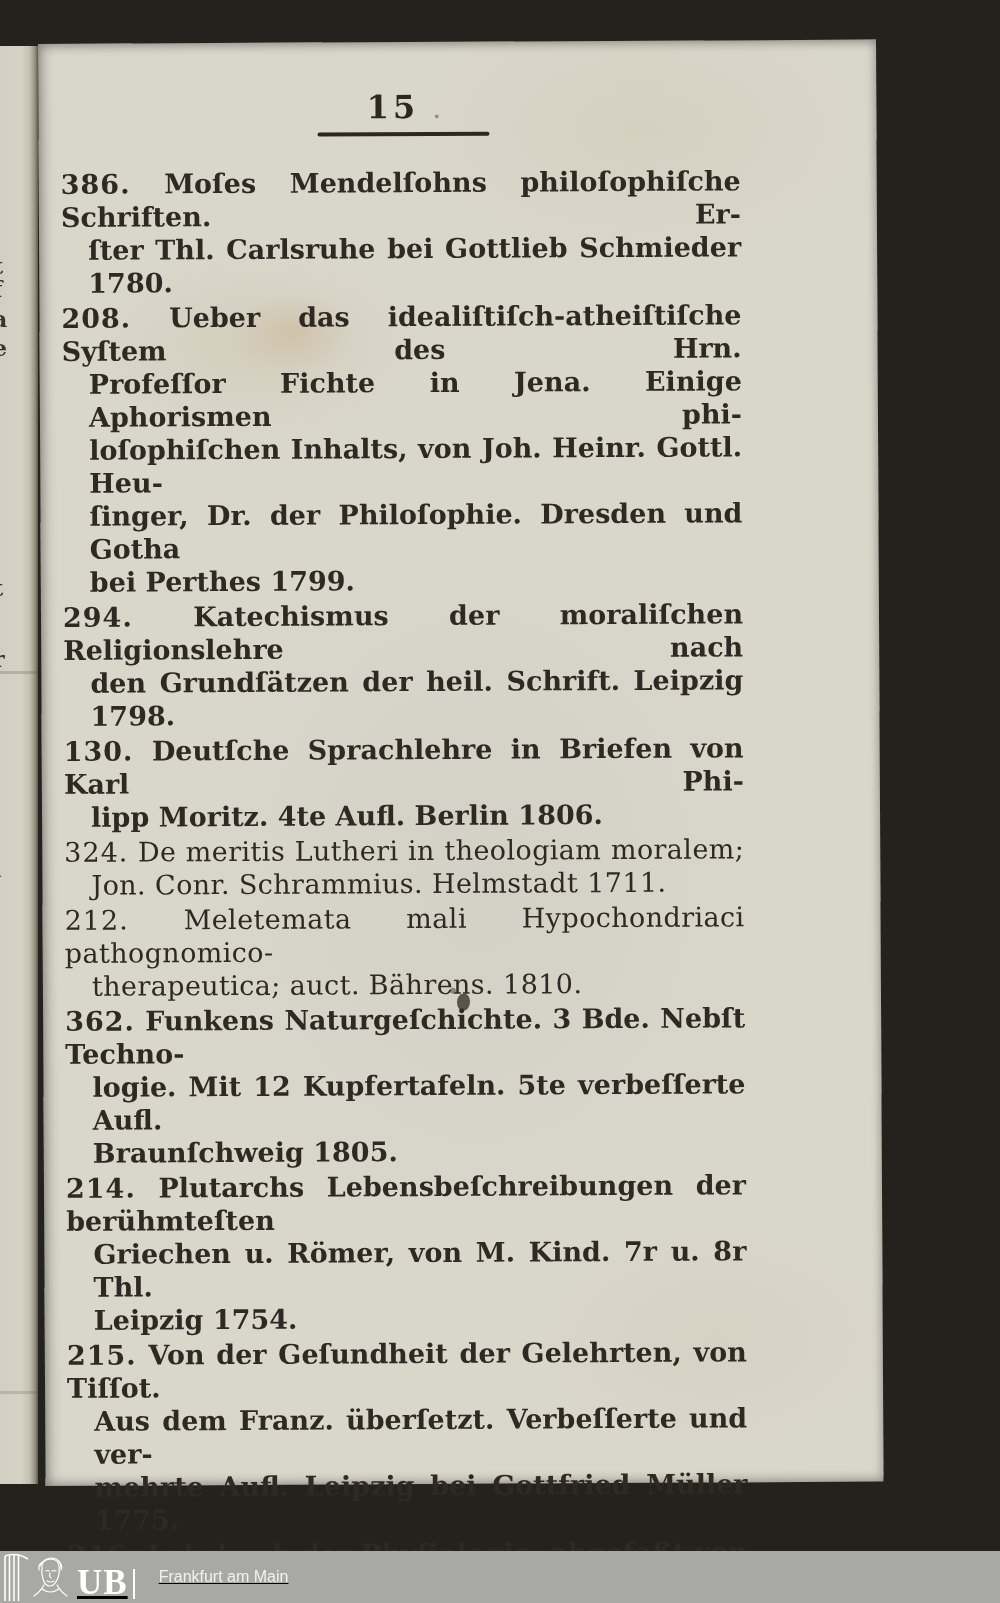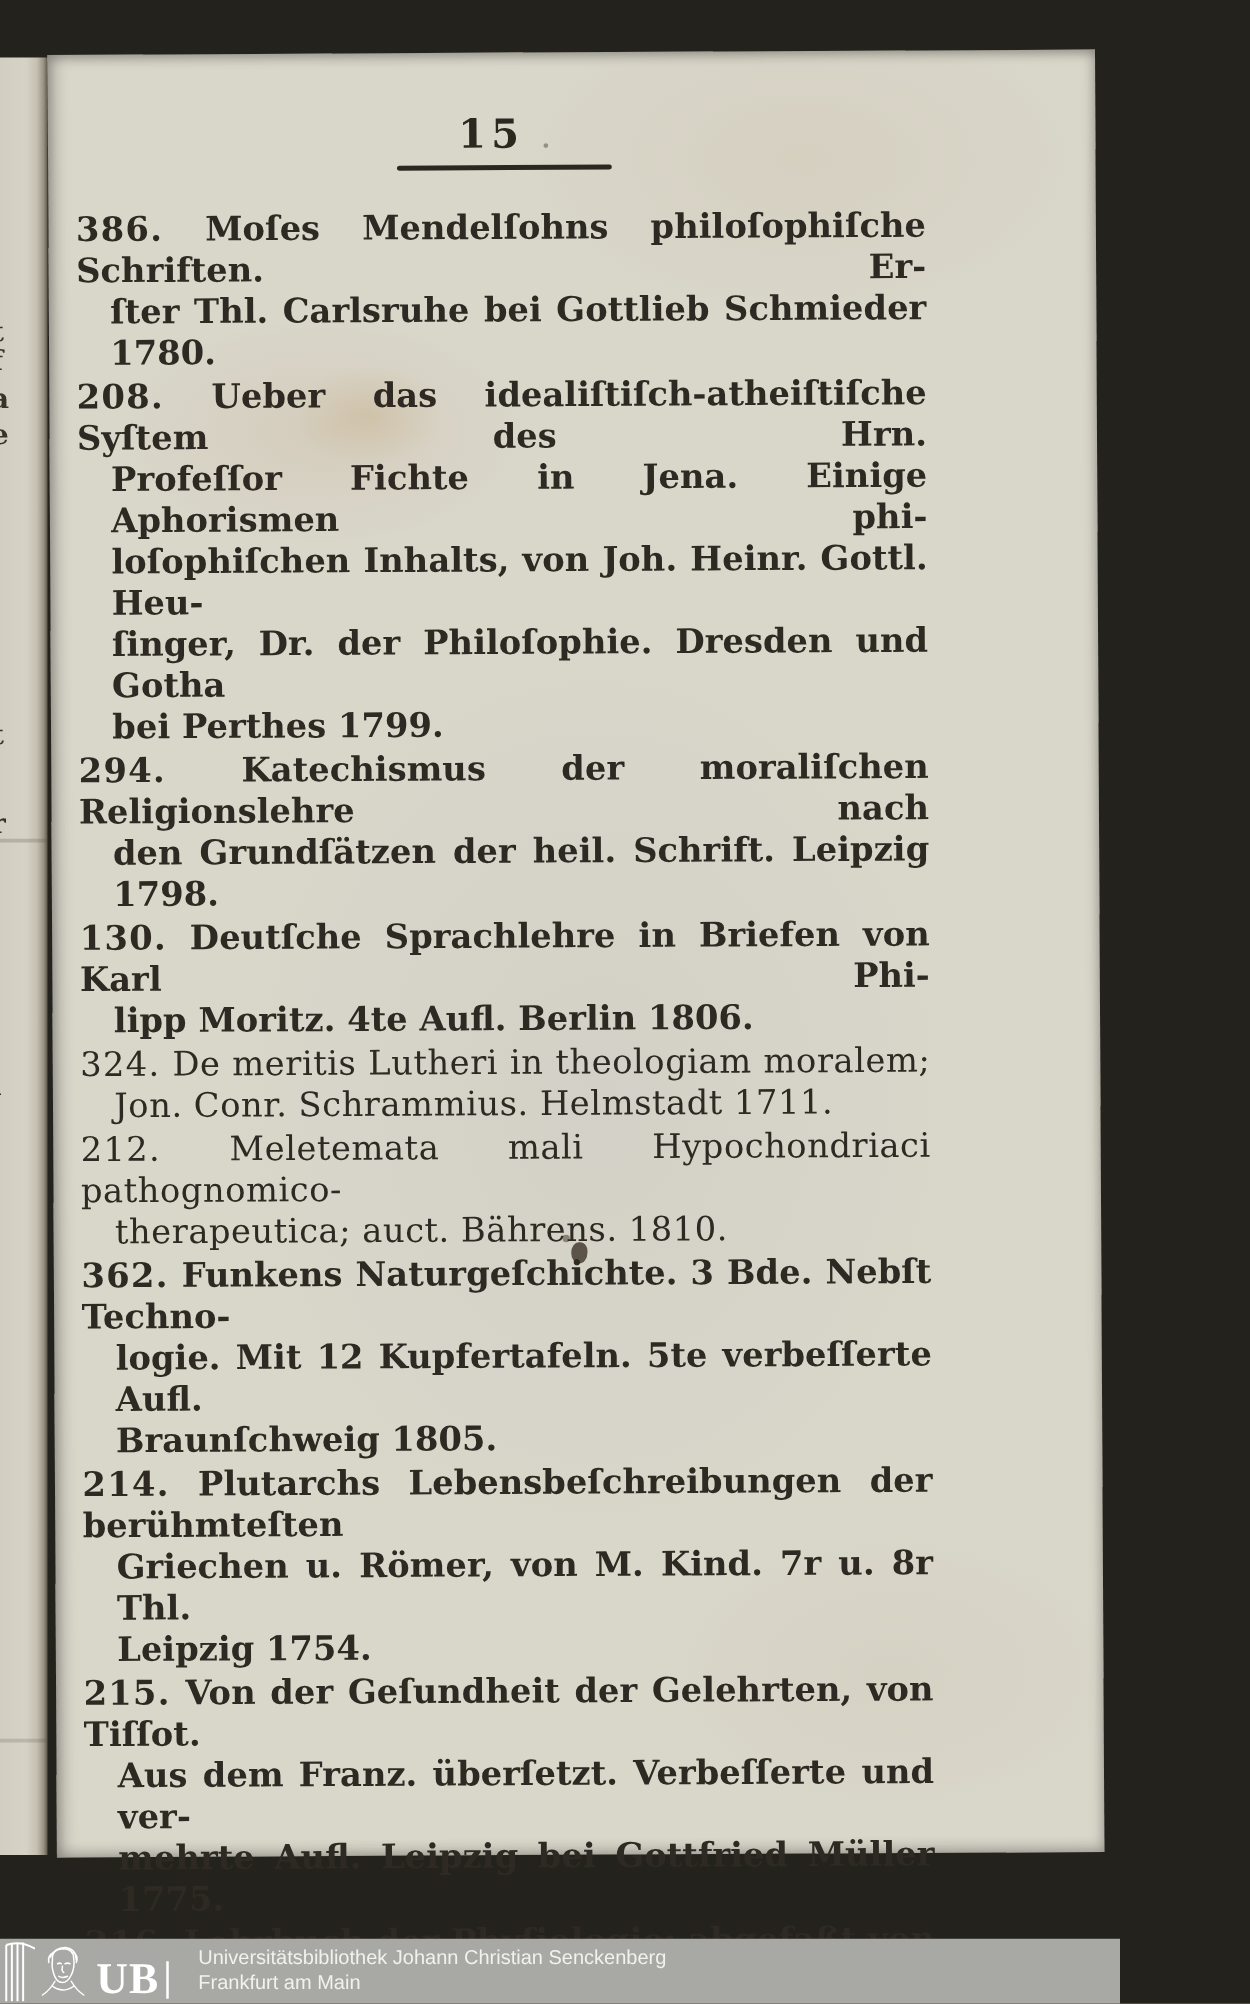--- a/index.html
+++ b/index.html
@@ -49,22 +49,22 @@
   }
   .entry{margin-bottom:2px;}
   .entry.fraktur{font-weight:bold;}
   .entry.antiqua{font-weight:normal;letter-spacing:.4px;}
   .line{text-align:justify;}
   .line.fill{text-align-last:justify;}
   .line.cont{margin-left:27px;}
   .num{letter-spacing:1px;}
   
   .banner{
-    position:absolute;left:0;bottom:0;width:896px;height:52px;background:#a8a8a5;
-    display:flex;align-items:center;
+    position:absolute;left:0;bottom:0;width:1000px;height:52px;background:#a8a8a5;
+    display:flex;align-items:center;text-decoration:underline;
   }
   .logo{display:flex;align-items:flex-end;height:52px;}
   .logo svg{display:block;}
   .spines{margin-left:2px;margin-bottom:1px;}
   .portrait{margin-left:2px;margin-bottom:3px;}
   .ub{
     font-family:"Liberation Serif","DejaVu Serif",serif;font-weight:bold;
     font-size:35px;color:#ffffff;line-height:1;margin-left:7px;margin-bottom:3px;letter-spacing:1px;
   }
   .logo-divider{width:2px;height:30px;background:#ffffff;margin-left:5px;margin-bottom:4px;}
@@ -179,16 +179,15 @@
         <path d="M20 17 Q 19 21 21 22"></path>
         <path d="M17 25 Q 20 27 24 25"></path>
         <path d="M14 29 Q 10 36 4 40 M27 29 Q 31 36 37 40"></path>
         <path d="M12 33 Q 20 39 29 33"></path>
       </g>
     </svg>
     <span class="ub">UB</span>
     <span class="logo-divider"></span>
   </div>
   <div class="banner-text">
-    <div>Universitätsbibliothek Johann Christian Senckenberg</div>
     <div>Frankfurt am Main</div>
   </div>
 </div>
 
 </body></html>

